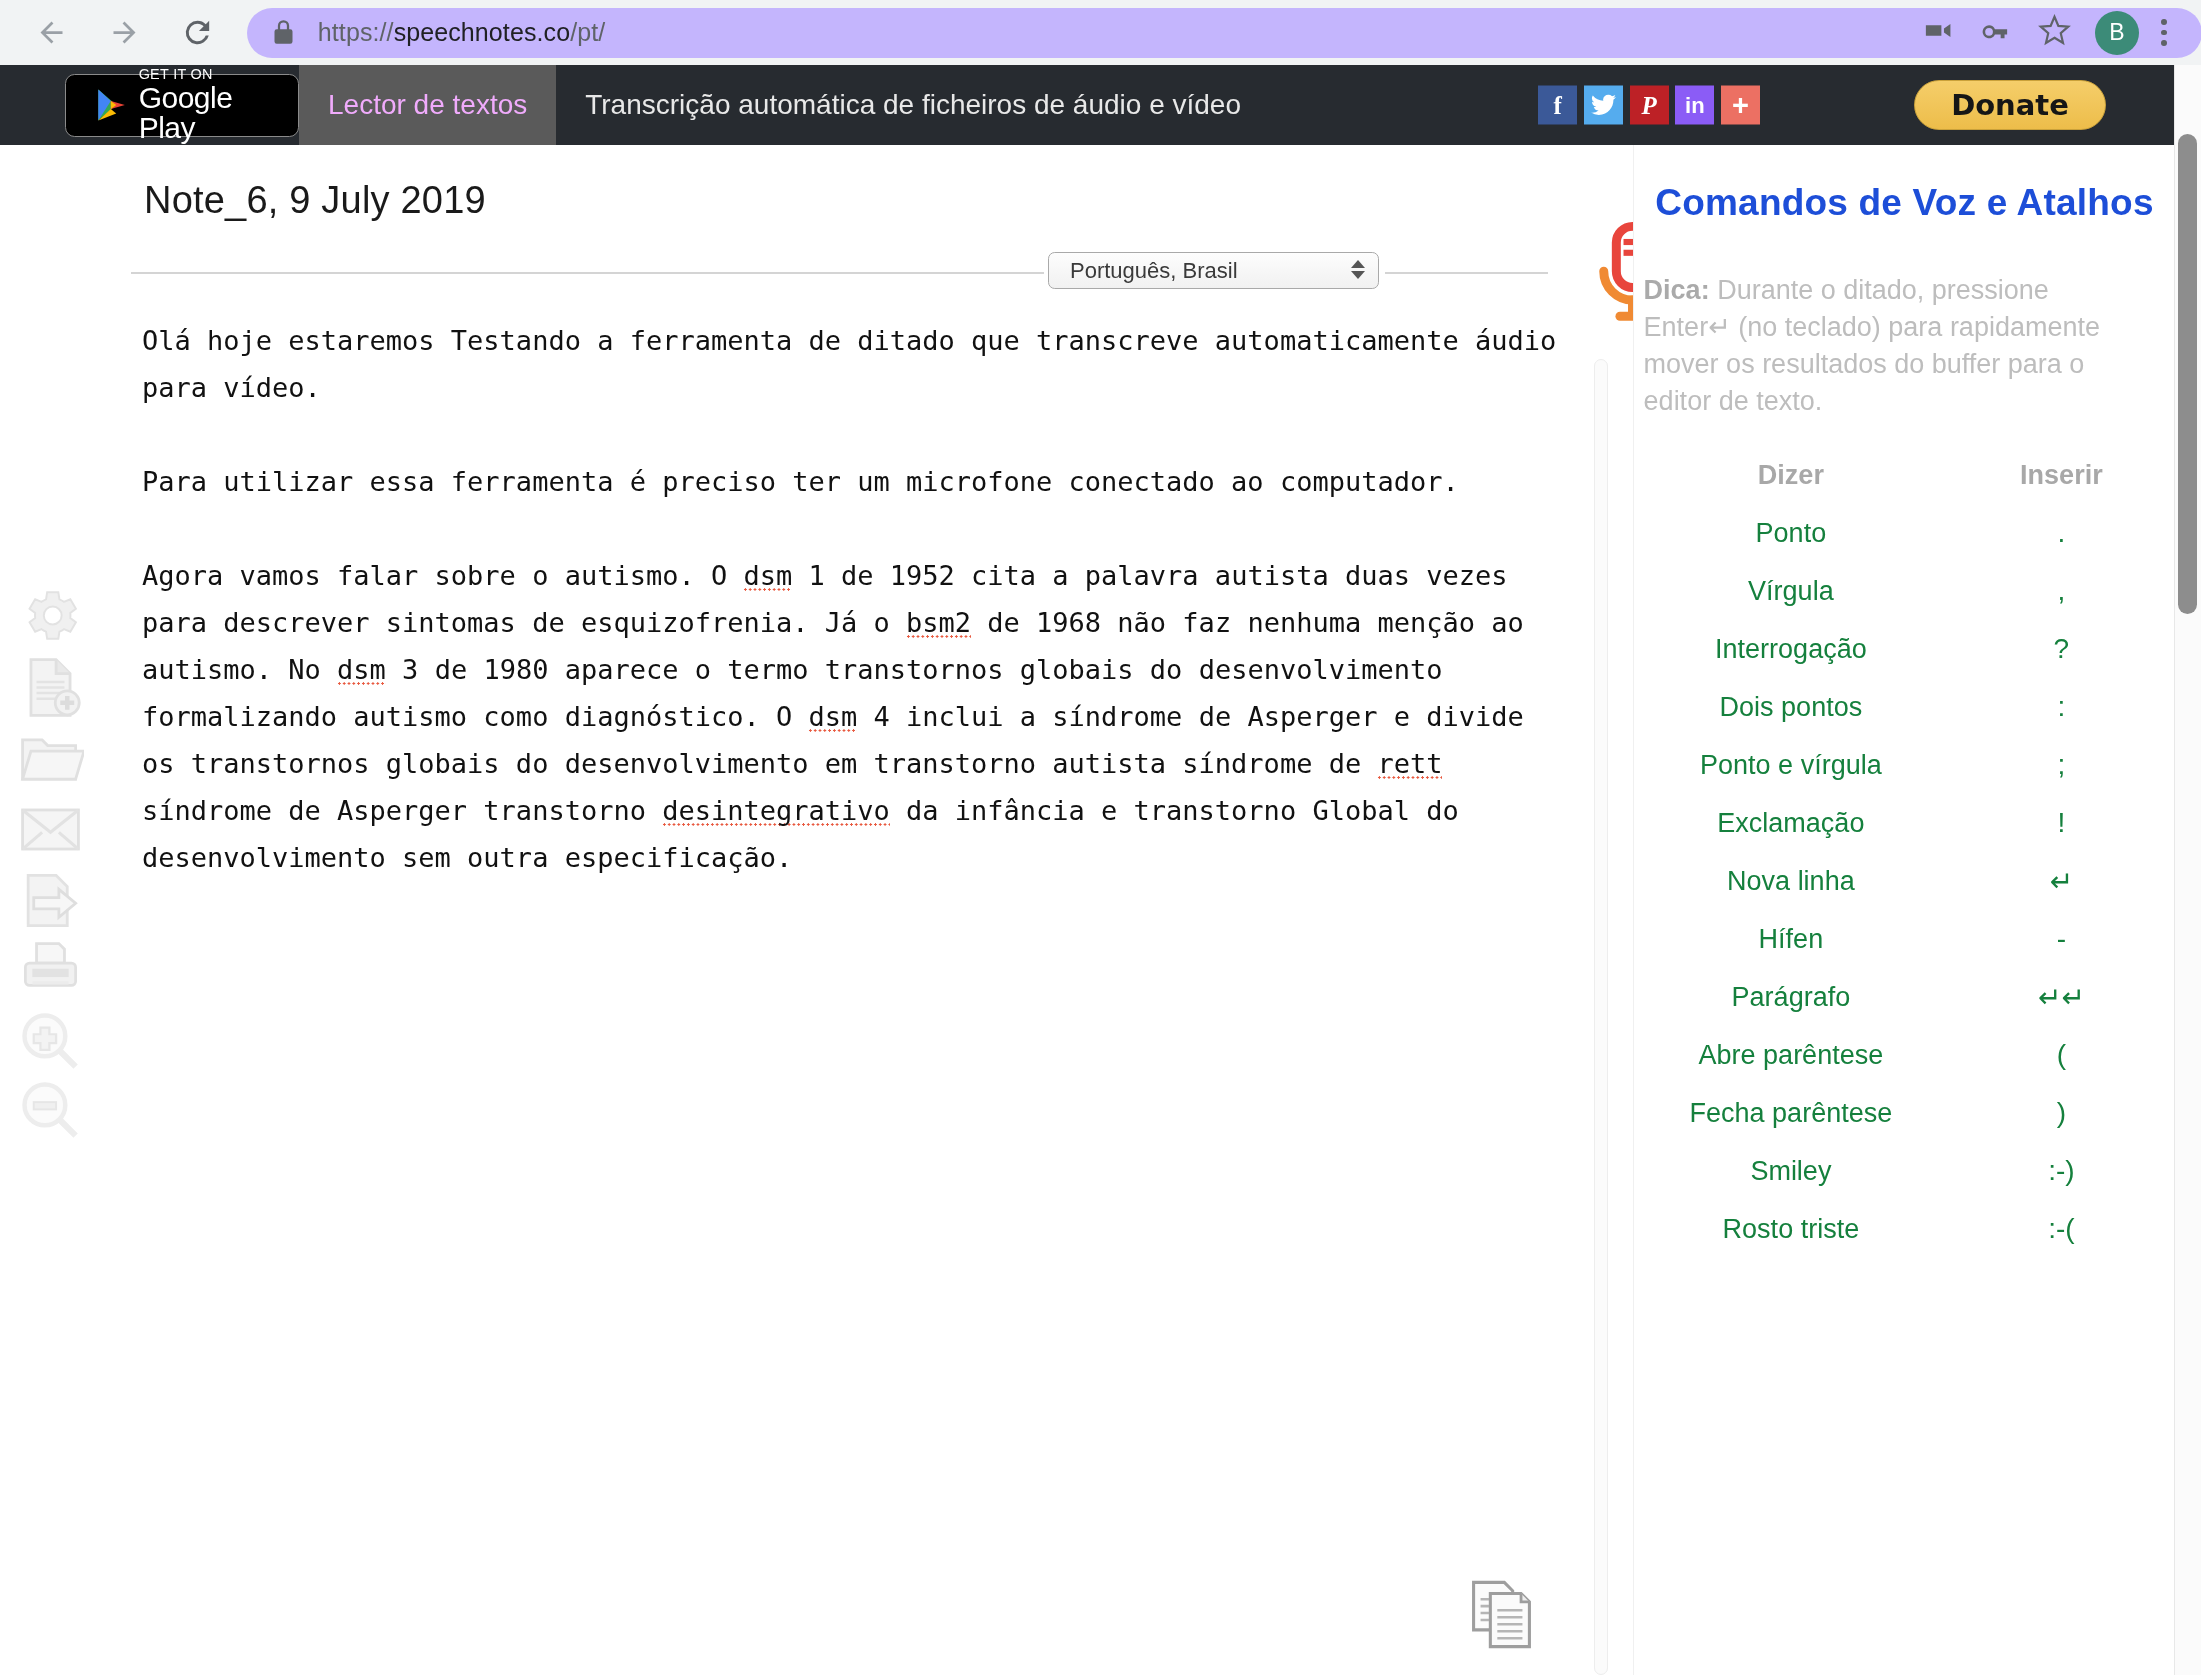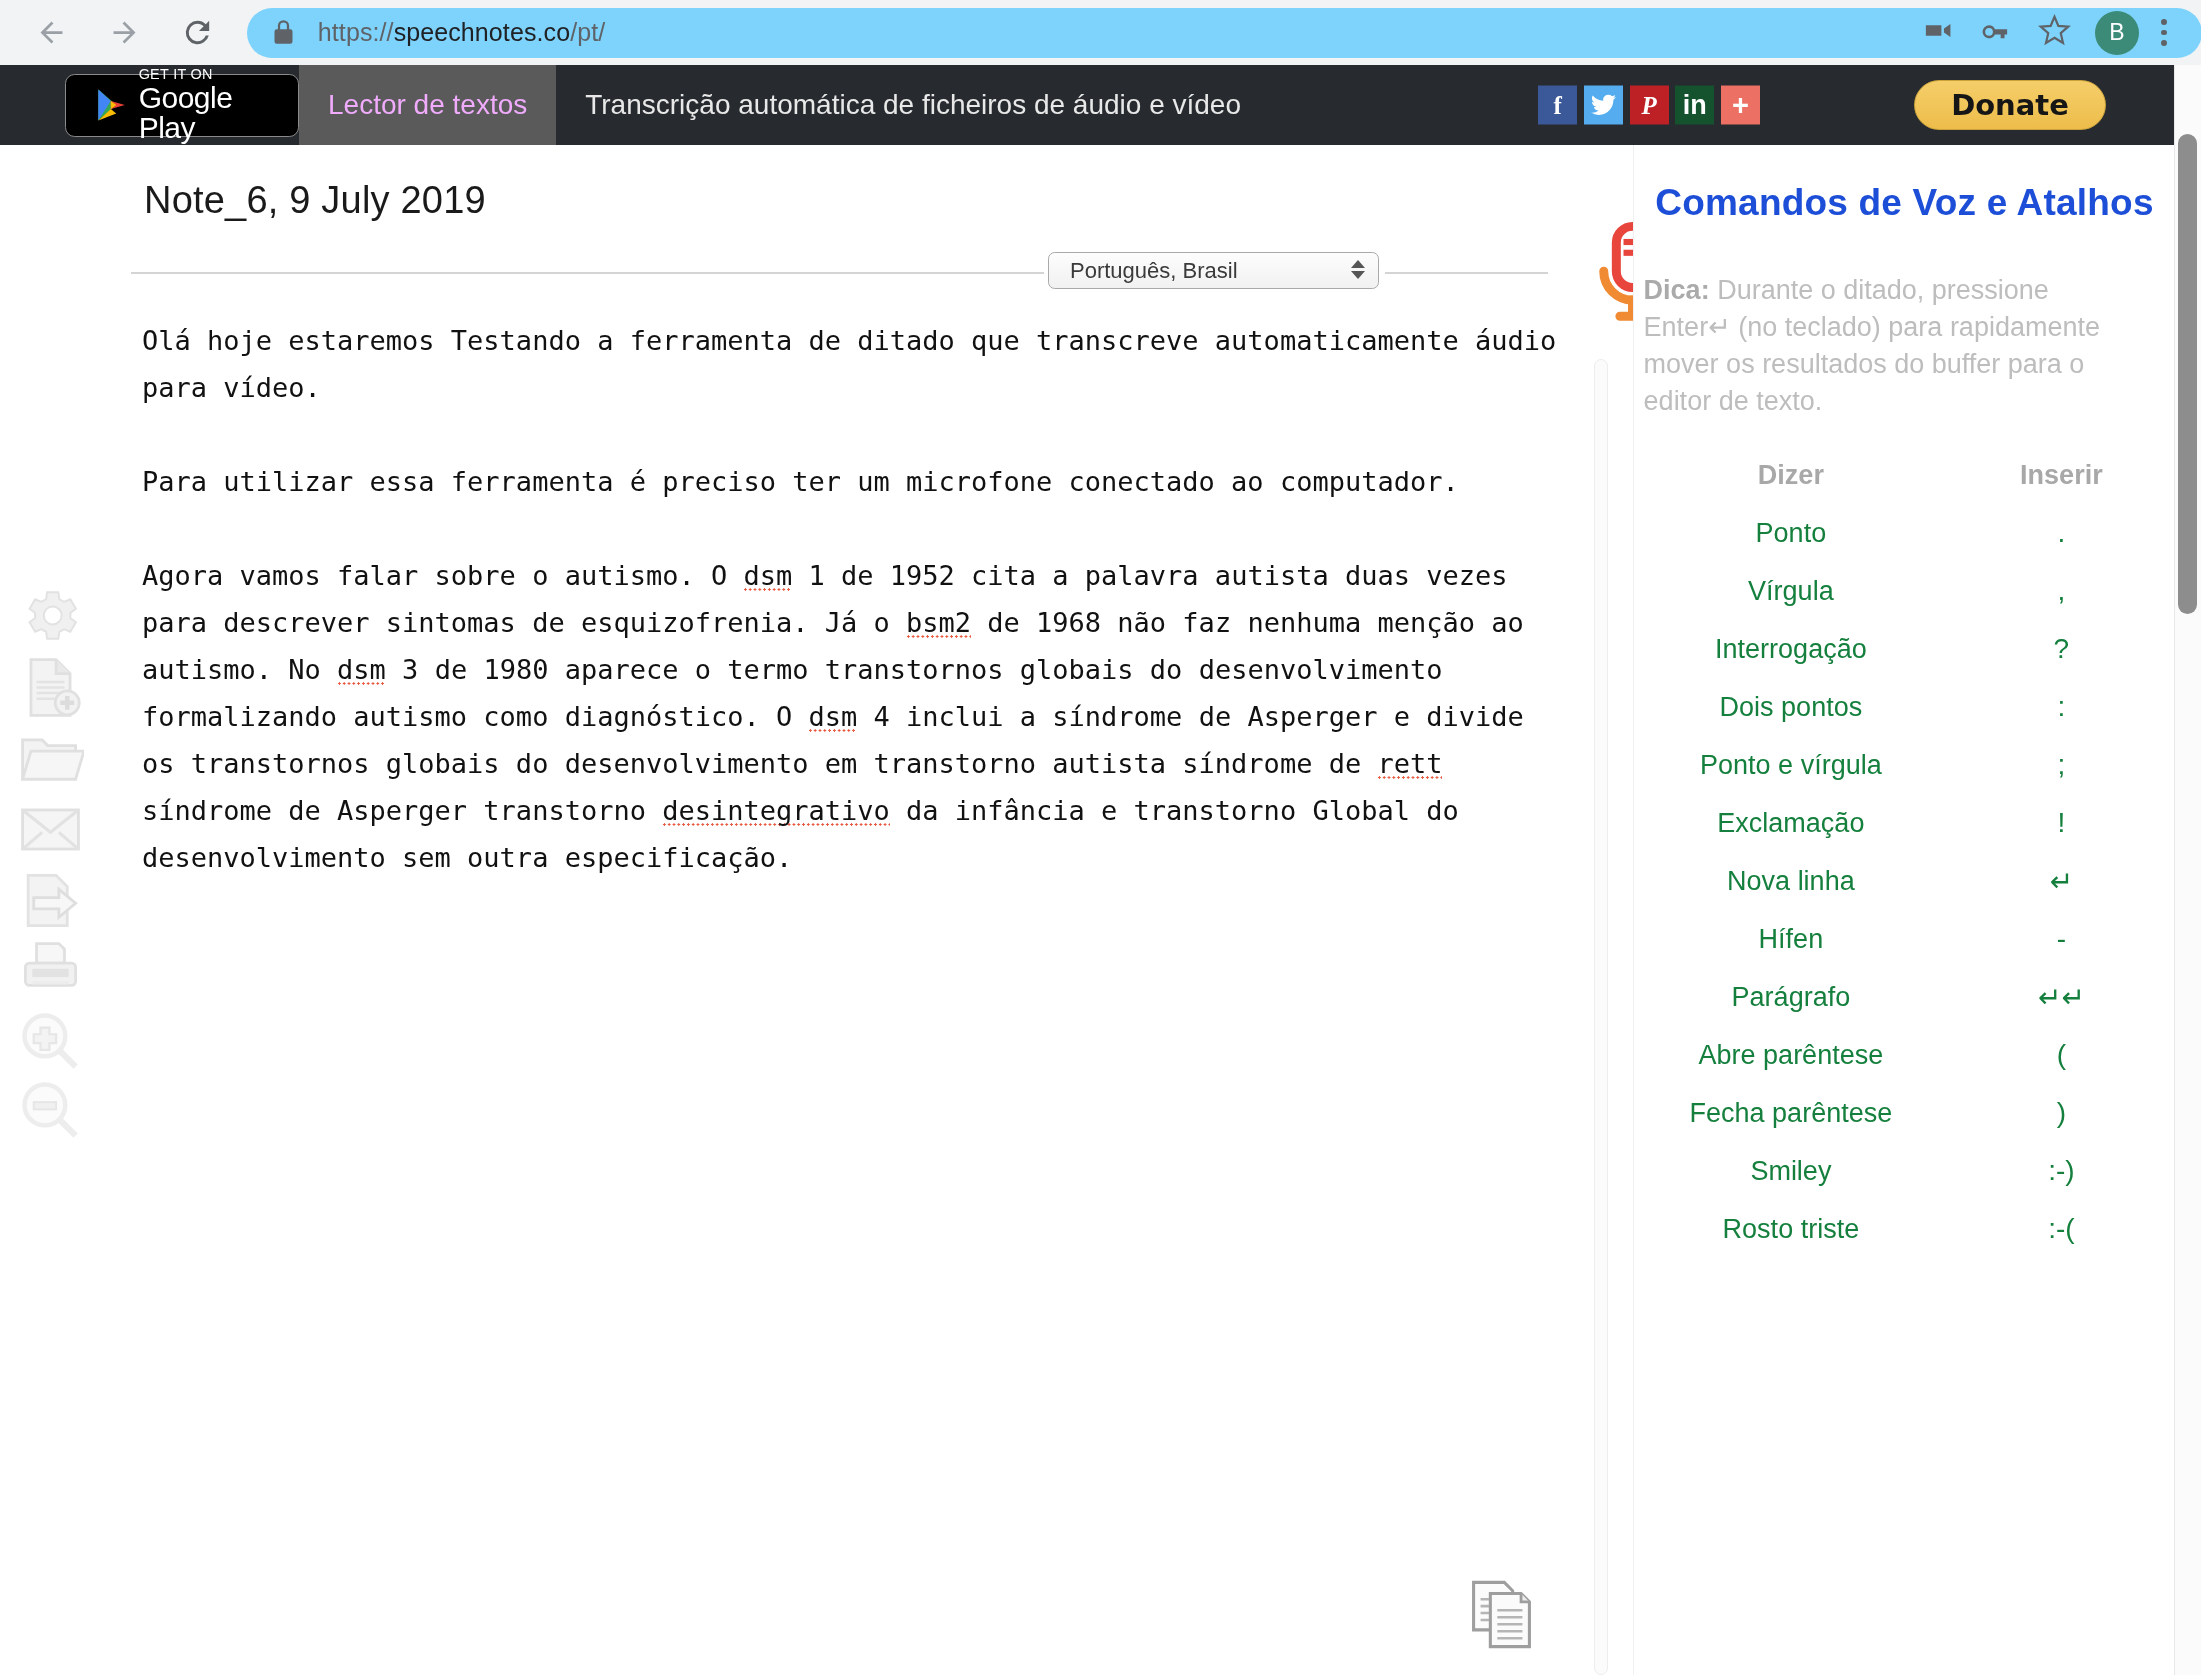--- a/index.html
+++ b/index.html
@@ -22,21 +22,21 @@
     width: 60px; height: 60px;
     display: flex; align-items: center; justify-content: center;
     border-radius: 50%;
   }
   .nav-btn svg { display: block; }
 
   .omnibox {
     margin-left: 19px;
     height: 50px;
     flex: 1;
-    background: #7dd3fc;
+    background: #c4b5fd;
     border-radius: 25px;
     display: flex; align-items: center;
     padding: 0 23px;
     max-width: 1969px;
   }
   .lock-ico { margin-right: 21px; display: flex; }
   .url-text {
     font-size: 25px;
     color: #202124;
     letter-spacing: 0.1px;
@@ -90,21 +90,21 @@
     display: flex; gap: 6.7px;
   }
   .soc {
     width: 39px; height: 39px;
     display: flex; align-items: center; justify-content: center;
     color: #fff; font-size: 25px; font-weight: bold;
   }
   .soc.fb { background:#3b5998; font-family:"Liberation Serif",serif; }
   .soc.tw { background:#55acee; }
   .soc.pi { background:#bd2126; font-family:"Liberation Serif",serif; font-style:italic;}
-  .soc.li { background:#14532d; font-size:27px; }
+  .soc.li { background:#8b5cf6; font-size:22px; }
   .soc.pl { background:#ec7063; font-size:29px; }
 
   .donate {
     position: absolute; right: 69px; top: 50%; transform: translateY(-50%);
     width: 192px; height: 50px;
     background: linear-gradient(#f5ce6a,#edbd4a);
     border: 1px solid #caa13a; border-radius: 25px;
     display: flex; align-items: center; justify-content: center;
     color: #161616; font-size: 29px; font-weight: bold;
     font-family: "DejaVu Sans", sans-serif;

